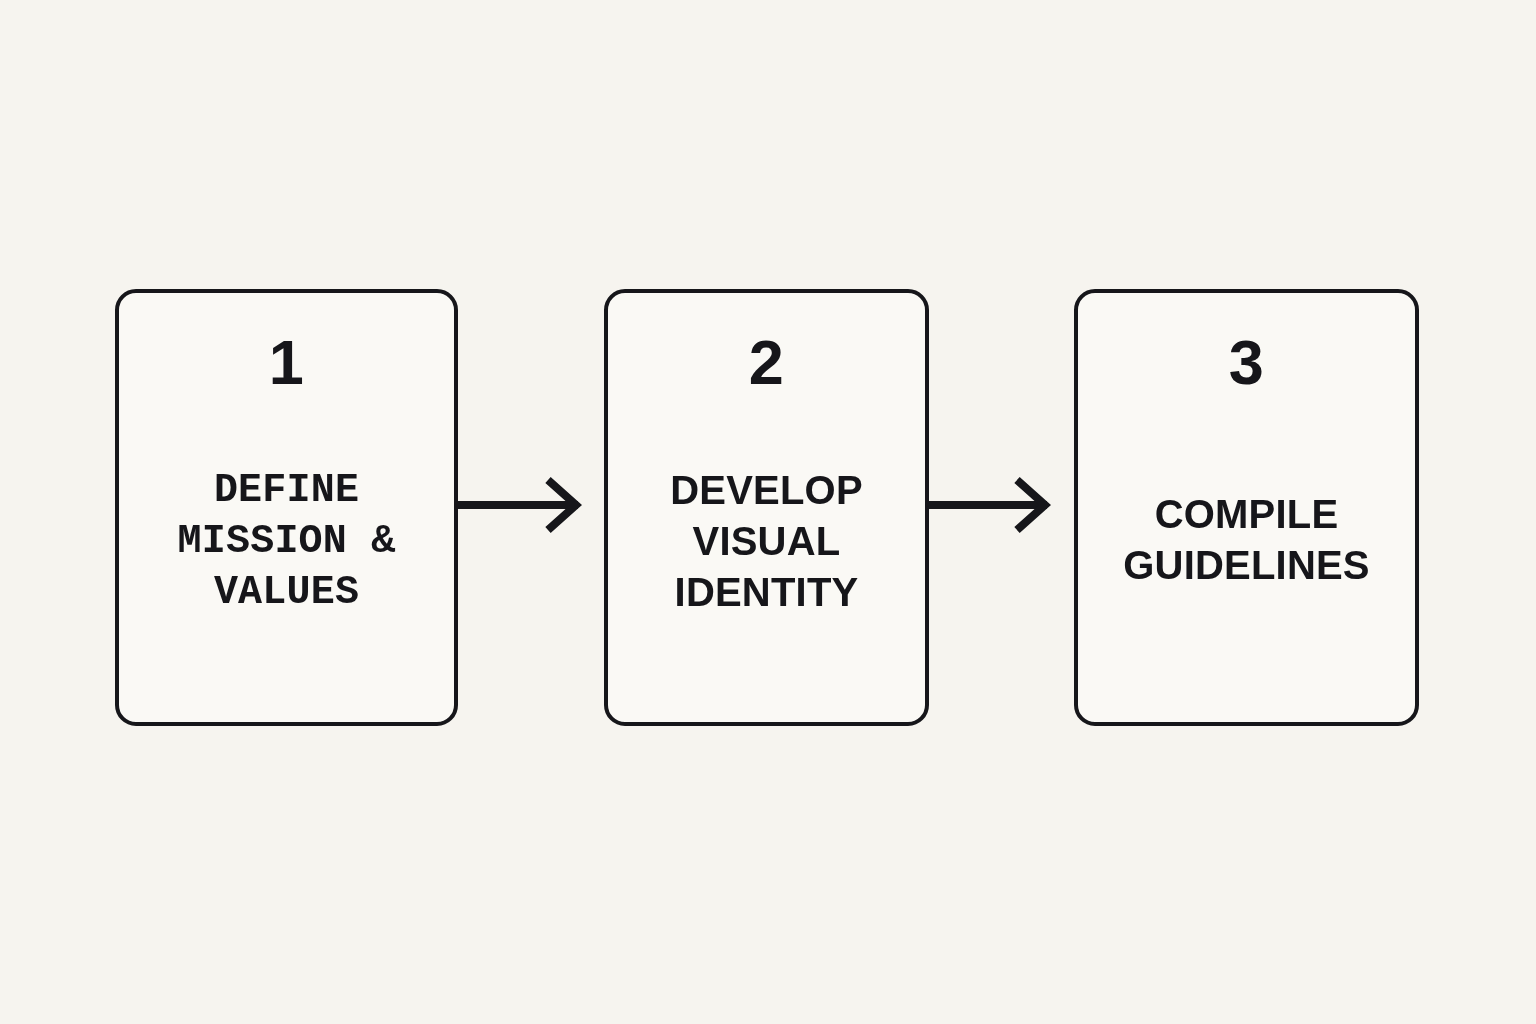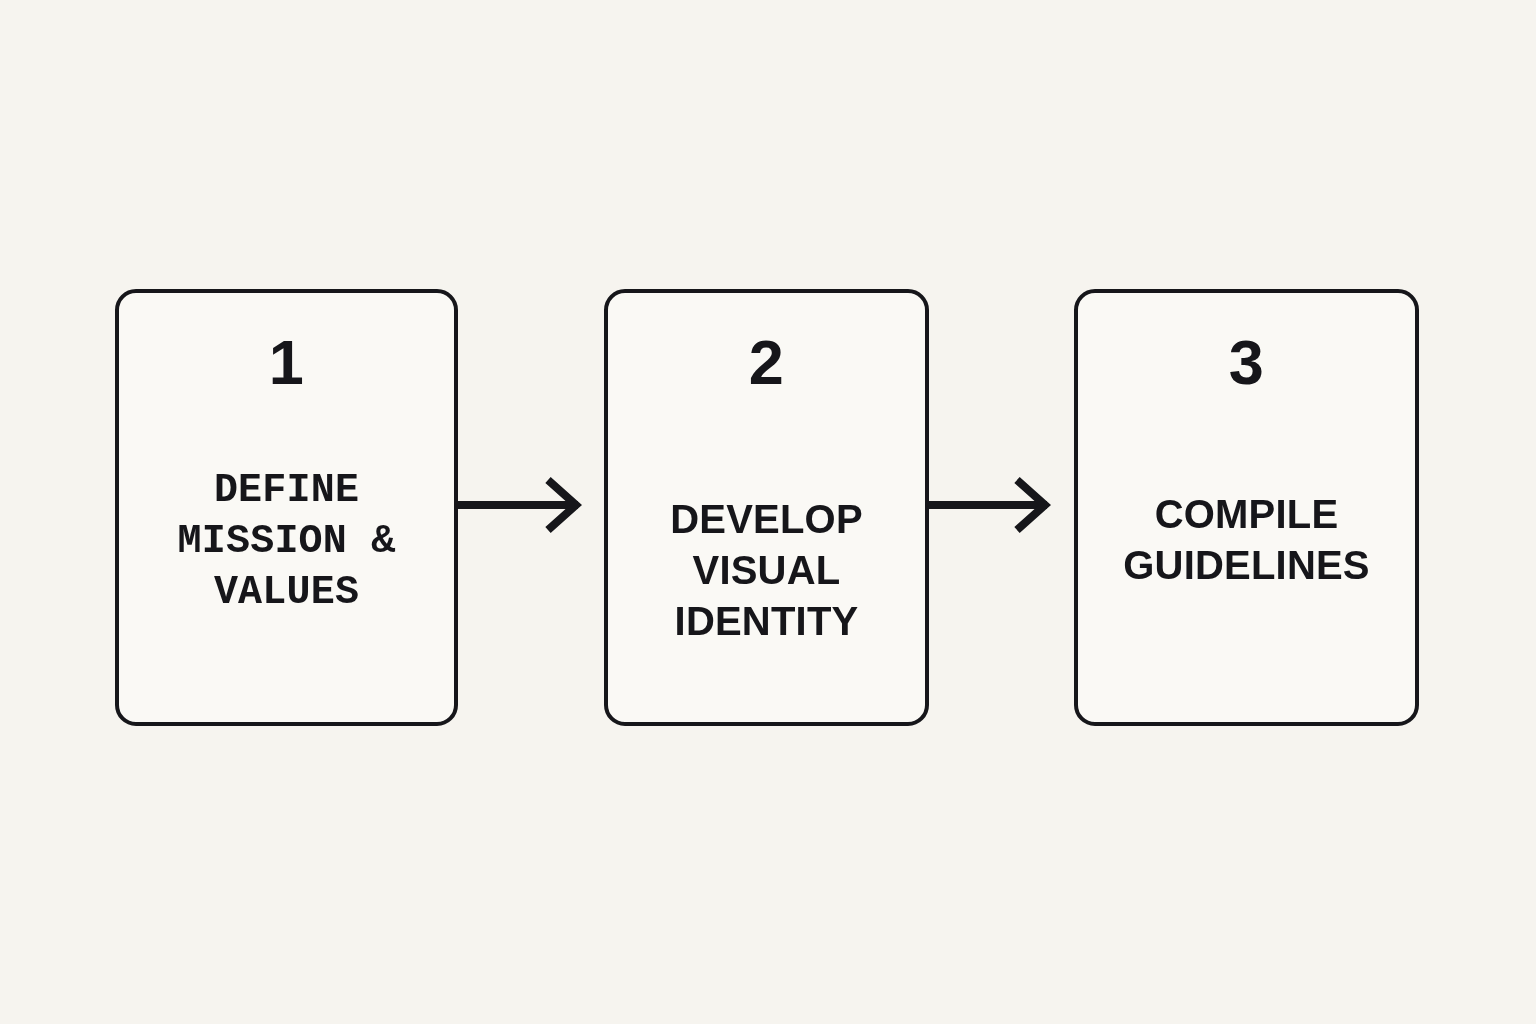--- a/index.html
+++ b/index.html
@@ -55,21 +55,21 @@
     text-transform: uppercase;
     letter-spacing: 0.2px;
     margin-top: 0;
     padding: 0 10px;
     white-space: pre-line;
     position: absolute;
     left: 0;
     right: 0;
   }
   #box-1 .step-label { top: 172px; font-family: Liberation Mono, monospace; }
-  #box-2 .step-label { top: 172px; margin-top: 29px; }
+  #box-2 .step-label { top: 172px; }
   #box-3 .step-label { top: 196px; }
 
   
   .connector {
     position: absolute;
     top: 472px;
     height: 66px;
   }
   #connector-1 { left: 456px; width: 152px; }
   #connector-2 { left: 927px; width: 150px; }

